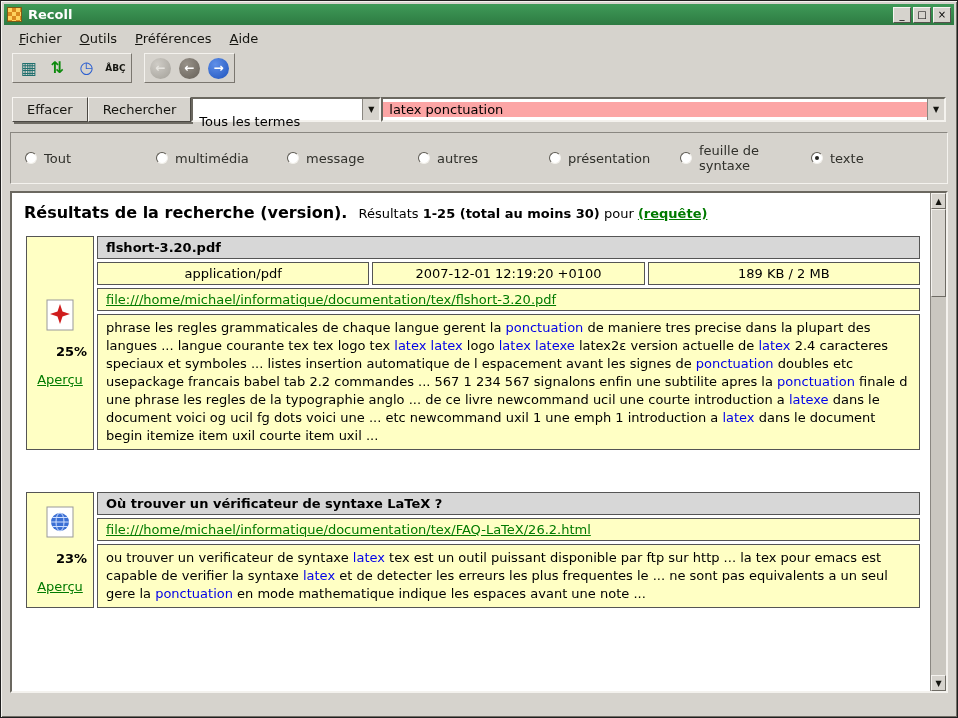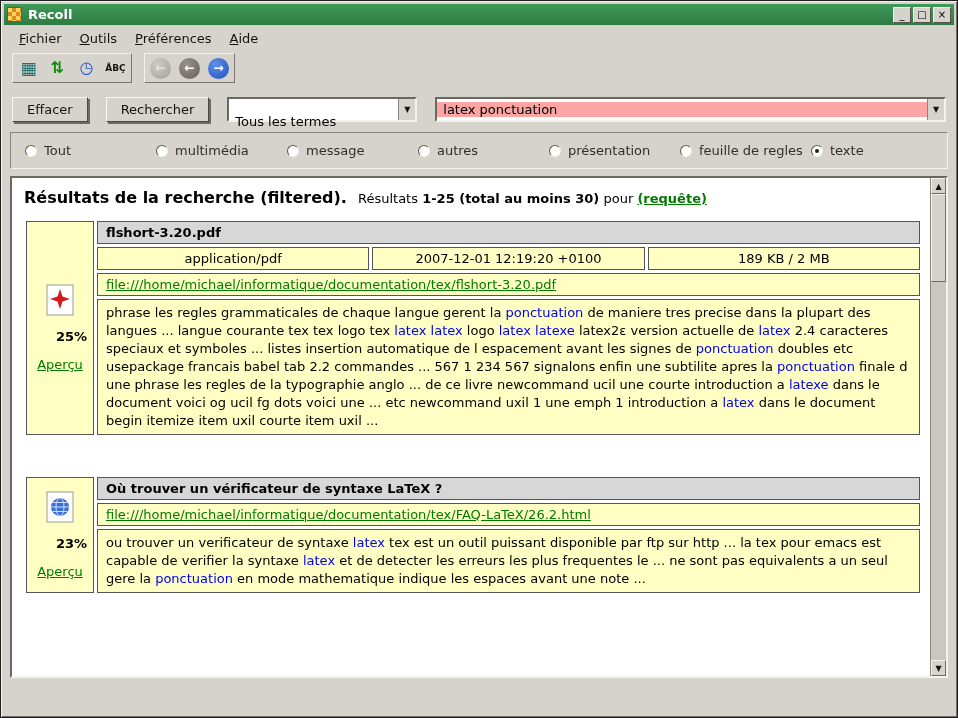--- a/index.html
+++ b/index.html
@@ -60,21 +60,21 @@
   .nav-circle {
     width: 21px; height: 21px; border-radius: 50%;
     display: flex; align-items: center; justify-content: center;
     color: #fff; font-size: 12px; font-weight: bold; line-height: 1;
   }
   .nav-disabled { background: radial-gradient(circle at 35% 30%, #cfccc6, #a3a099); color: #e6e4df; }
   .nav-gray     { background: radial-gradient(circle at 35% 30%, #989289, #655f57); }
   .nav-blue     { background: radial-gradient(circle at 35% 30%, #5f8fe8, #1e53bd); }
 
   
-  .search-row { display: flex; align-items: flex-end; gap: 18px; padding: 9px 8px 10px; }
+  .search-row { display: flex; align-items: flex-end; gap: 0; padding: 9px 8px 10px; }
   .btn3d {
     font-family: inherit; font-size: 13px; color: #14140f;
     background: #d6d3cd; padding: 4px 14px;
     border: 1px solid; border-color: #f8f6f2 #4b4843 #4b4843 #f8f6f2;
     box-shadow: 2px 2px 0 #6e6b64;
     cursor: pointer;
   }
   .combo {
     height: 25px; background: #fff;
     border: 2px solid; border-color: #6b6860 #f4f2ee #f4f2ee #6b6860;
@@ -242,32 +242,32 @@
       <div class="radio-item">
         <span class="radio"></span>
         <span class="radio-label">autres</span>
       </div>
       <div class="radio-item">
         <span class="radio"></span>
         <span class="radio-label">présentation</span>
       </div>
       <div class="radio-item">
         <span class="radio"></span>
-        <span class="radio-label">feuille de regles</span>
+        <span class="radio-label">feuille de syntaxe</span>
       </div>
       <div class="radio-item">
         <span class="radio sel"></span>
         <span class="radio-label">texte</span>
       </div>
     </div>
 
   <div class="results-panel">
     <div class="results-content">
       <div class="results-header">
-        <span class="rh-title">Résultats de la recherche (filtered).</span>
+        <span class="rh-title">Résultats de la recherche (version).</span>
         <span class="rh-small">
           <span>Résultats</span>
           <b>1-25 (total au moins 30)</b>
           <span>pour</span>
           <a class="green-link rh-link">(requête)</a>
         </span>
       </div>
       <div>
           <div class="entry">
             <div class="entry-left">

